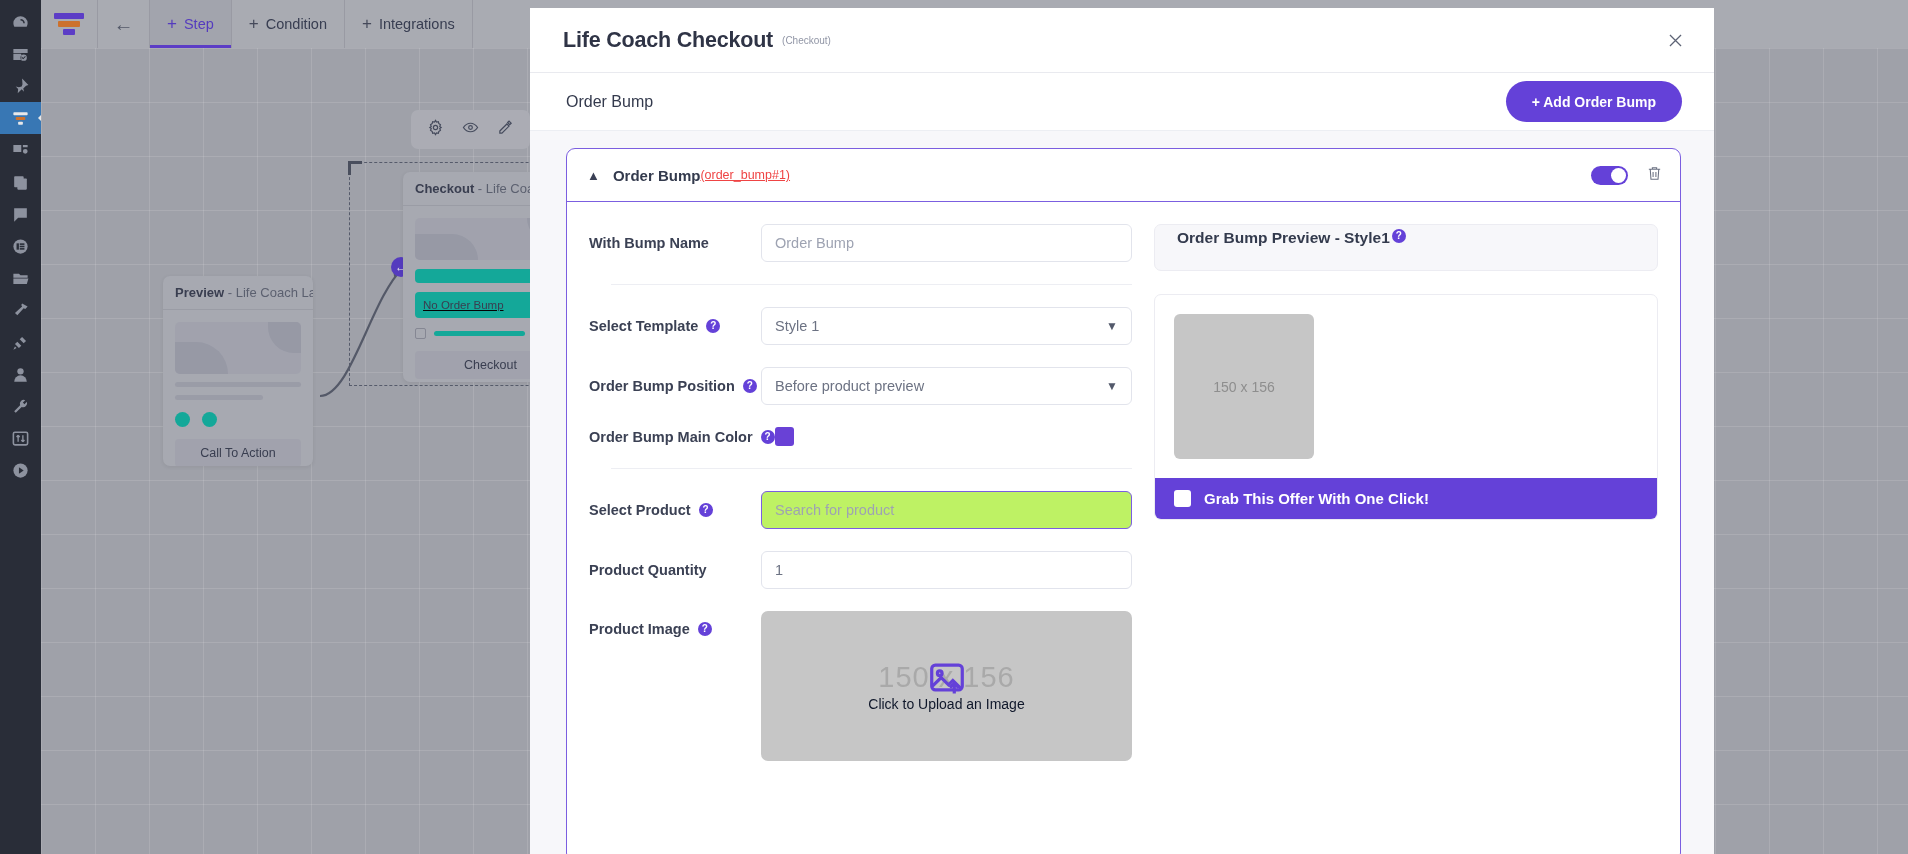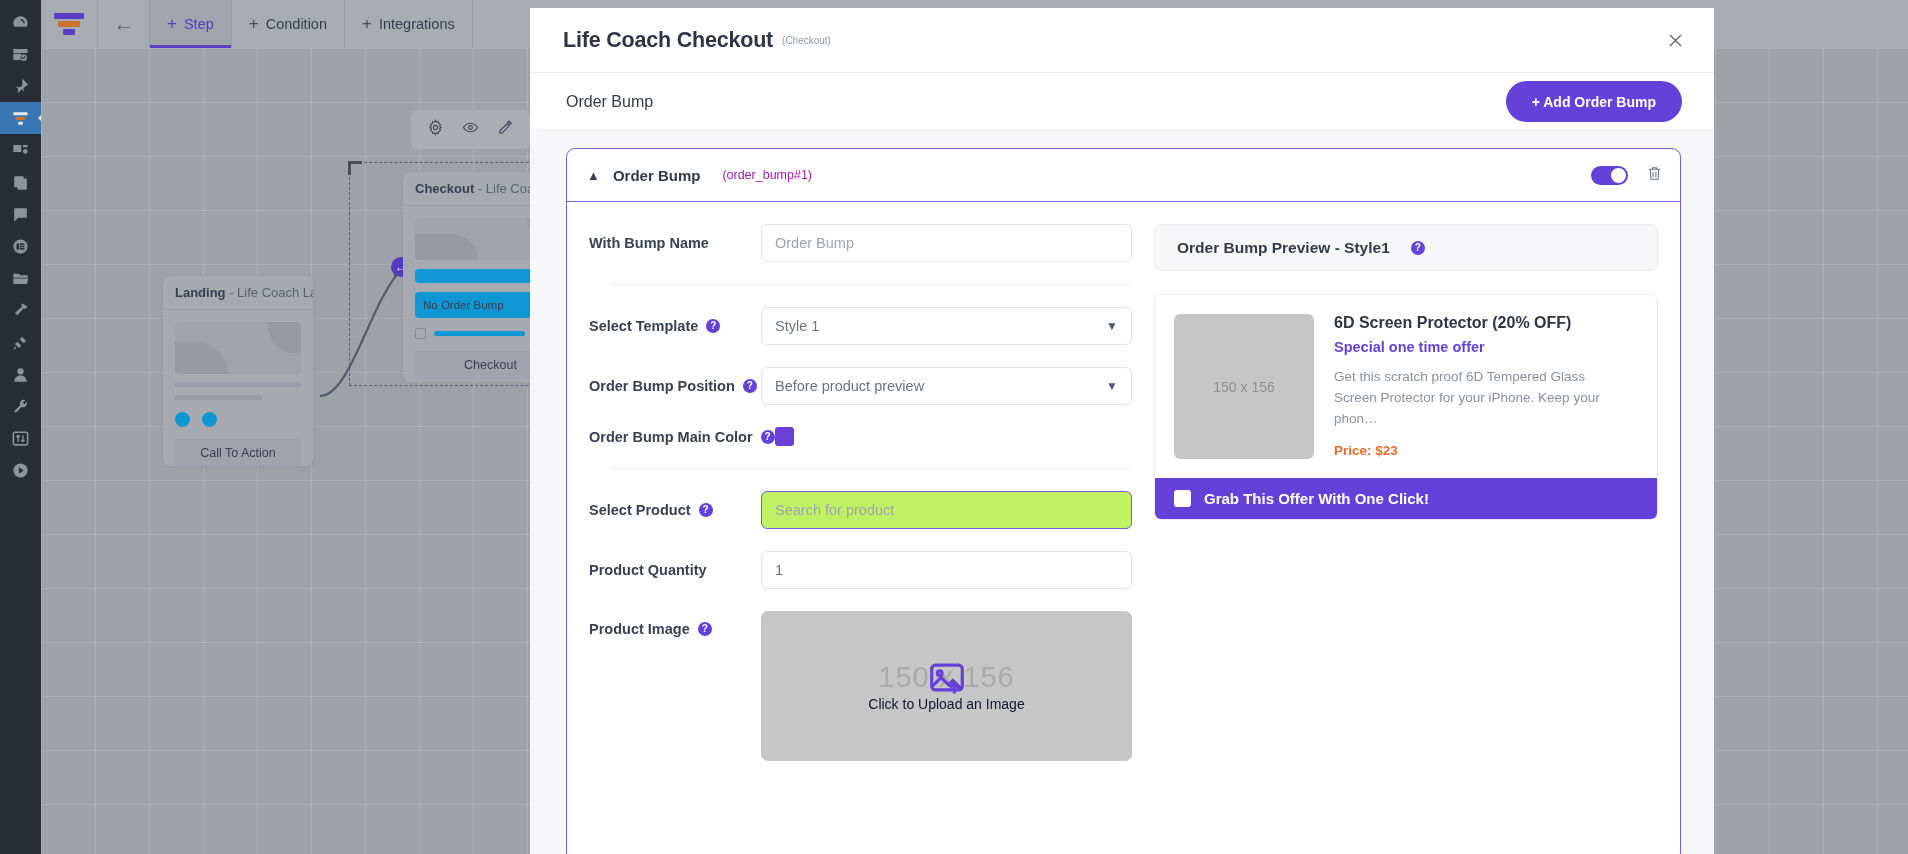--- a/index.html
+++ b/index.html
@@ -70,21 +70,21 @@
     position: absolute; background: #b7b9c1; border-radius: 7px;
     box-shadow: 0 1px 4px rgba(0,0,0,.07); overflow: hidden;
   }
   .node-head {
     padding: 9px 12px; font-size: 13px; color: #3d4255;
     border-bottom: 1px solid #a9abb4; white-space: nowrap;
   }
   .node-head b { font-weight: 700; }
   .node-head span { color: #636878; }
   .node-body { padding: 12px; }
-  .ph { background: #0ea5e9; border-radius: 4px; }
+  .ph { background: #14b8a6; border-radius: 4px; text-decoration: underline; }
   .thumb { height: 52px; border-radius: 5px; background:#b0b2bd; position:relative; overflow:hidden;}
   .thumb::before{content:"";position:absolute;left:0;bottom:0;width:42%;height:62%;background:#a5a7b4;border-radius:0 38px 0 0;}
   .thumb::after{content:"";position:absolute;right:0;top:0;width:26%;height:60%;background:#a5a7b4;border-radius:0 0 0 26px;}
   .line { height:5px; background:#a9abb6; border-radius:3px; margin-top:8px;}
   .btn-node {
     margin-top: 12px; background: #b0b2bd; border-radius: 4px;
     text-align: center; font-size: 12.5px; color: #3d4255; padding: 7px 0;
   }
   .nodebar {
     position: absolute; background: #bbbdc4; border-radius: 7px;
@@ -138,21 +138,21 @@
   .bump-card {
     background: #fff; border: 1.5px solid #7b5ee0; border-radius: 9px;
     overflow: hidden; height: 100%;
   }
   .bump-head {
     height: 53px; display:flex; align-items:center; padding: 0 17px 0 20px;
     border-bottom: 1.5px solid #7b5ee0;
   }
   .chev { color:#3a4055; font-size:13px; margin-right:13px; display:inline-block; cursor:pointer;}
   .bump-name { font-size:15px; color:#333a4d; font-weight:600;}
-  .bump-id { font-size:12.5px; color:#a21caf; margin-left:22px; font-weight:400;}
+  .bump-id { font-size:12.5px; color:#ef4444; margin-left:0; font-weight:400;text-decoration:underline;}
   .toggle {
     margin-left:auto; width:37px; height:19px; border-radius:11px;
     background:#6441d8; position:relative; cursor:pointer;
   }
   .toggle::after {
     content:""; position:absolute; right:2px; top:2px; width:15px; height:15px;
     border-radius:50%; background:#fff;
   }
   .trash { margin-left:18px; color:#6b7182; cursor:pointer; }
   .trash svg{width:17px;height:17px;stroke:currentColor;stroke-width:1.5;fill:none;}
@@ -198,21 +198,21 @@
   .upl-txt { font-size:14px; color:#0f172a; margin-top:2px;}
   .upl-icon {
     position:absolute; top:50%; left:50%; transform:translate(-50%,-72%);
     width:36px; height:32px;
   }
   .upl-icon svg{width:36px;height:32px;stroke:#6441d8;stroke-width:2.2;fill:none;}
 
   
   .pv-head {
     background:#f7f7fa; border:1px solid #ececf2; border-radius:7px;
-    height:47px; display:flex; align-items:center; padding: 16px 22px; gap:21px;
+    height:47px; display:flex; padding: 4px 22px; gap:2px;
   }
   .pv-head-title { font-size:15.5px; color:#333a4d; font-weight:700;}
   .pv-card {
     margin-top:23px; border:1px solid #ececf2; border-radius:7px;
     overflow:hidden; background:#fff;
   }
   .pv-inner { display:flex; padding: 19px 19px 19px 19px; gap: 20px;}
   .pv-img {
     width:140px; height:145px; flex:0 0 140px; background:#c6c6c6;
     border-radius:6px; display:flex; align-items:center; justify-content:center;
@@ -377,21 +377,21 @@
         <span>
           <svg viewBox="0 0 24 24">
               <path d="M4 17l10-10 3 3L7 20H4z"></path>
               <path d="M15 5l2-2 3 3-2 2z"></path>
             </svg>
         </span>
       </div>
 
       <div class="node" style="left:122px;top:228px;width:150px;height:190px;">
         <div class="node-head">
-          <b>Landing</b>
+          <b>Preview</b>
           <span>- Life Coach Lan…</span>
         </div>
         <div class="node-body">
           <div class="thumb"></div>
           <div class="line"></div>
           <div class="line" style="width:70%;"></div>
           <div style="display:flex;gap:12px;margin-top:12px;">
             <div class="ph" style="width:15px;height:15px;border-radius:50%;"></div>
             <div class="ph" style="width:15px;height:15px;border-radius:50%;"></div>
           </div>
@@ -534,26 +534,20 @@
 
           <div class="col-preview">
             <div class="pv-head">
               <span class="pv-head-title">Order Bump Preview - Style1</span>
               <span class="help">?</span>
             </div>
 
             <div class="pv-card">
               <div class="pv-inner">
                 <div class="pv-img">150 x 156</div>
-                <div>
-                  <div class="pv-title">6D Screen Protector (20% OFF)</div>
-                  <div class="pv-special">Special one time offer</div>
-                  <div class="pv-desc">Get this scratch proof 6D Tempered Glass Screen Protector for your iPhone. Keep your phon…</div>
-                  <div class="pv-price">Price: $23</div>
-                </div>
               </div>
               <div class="pv-cta">
                 <span class="pv-cta-box"></span>
                 <span>Grab This Offer With One Click!</span>
               </div>
             </div>
           </div>
 
         </div>
       </div>

